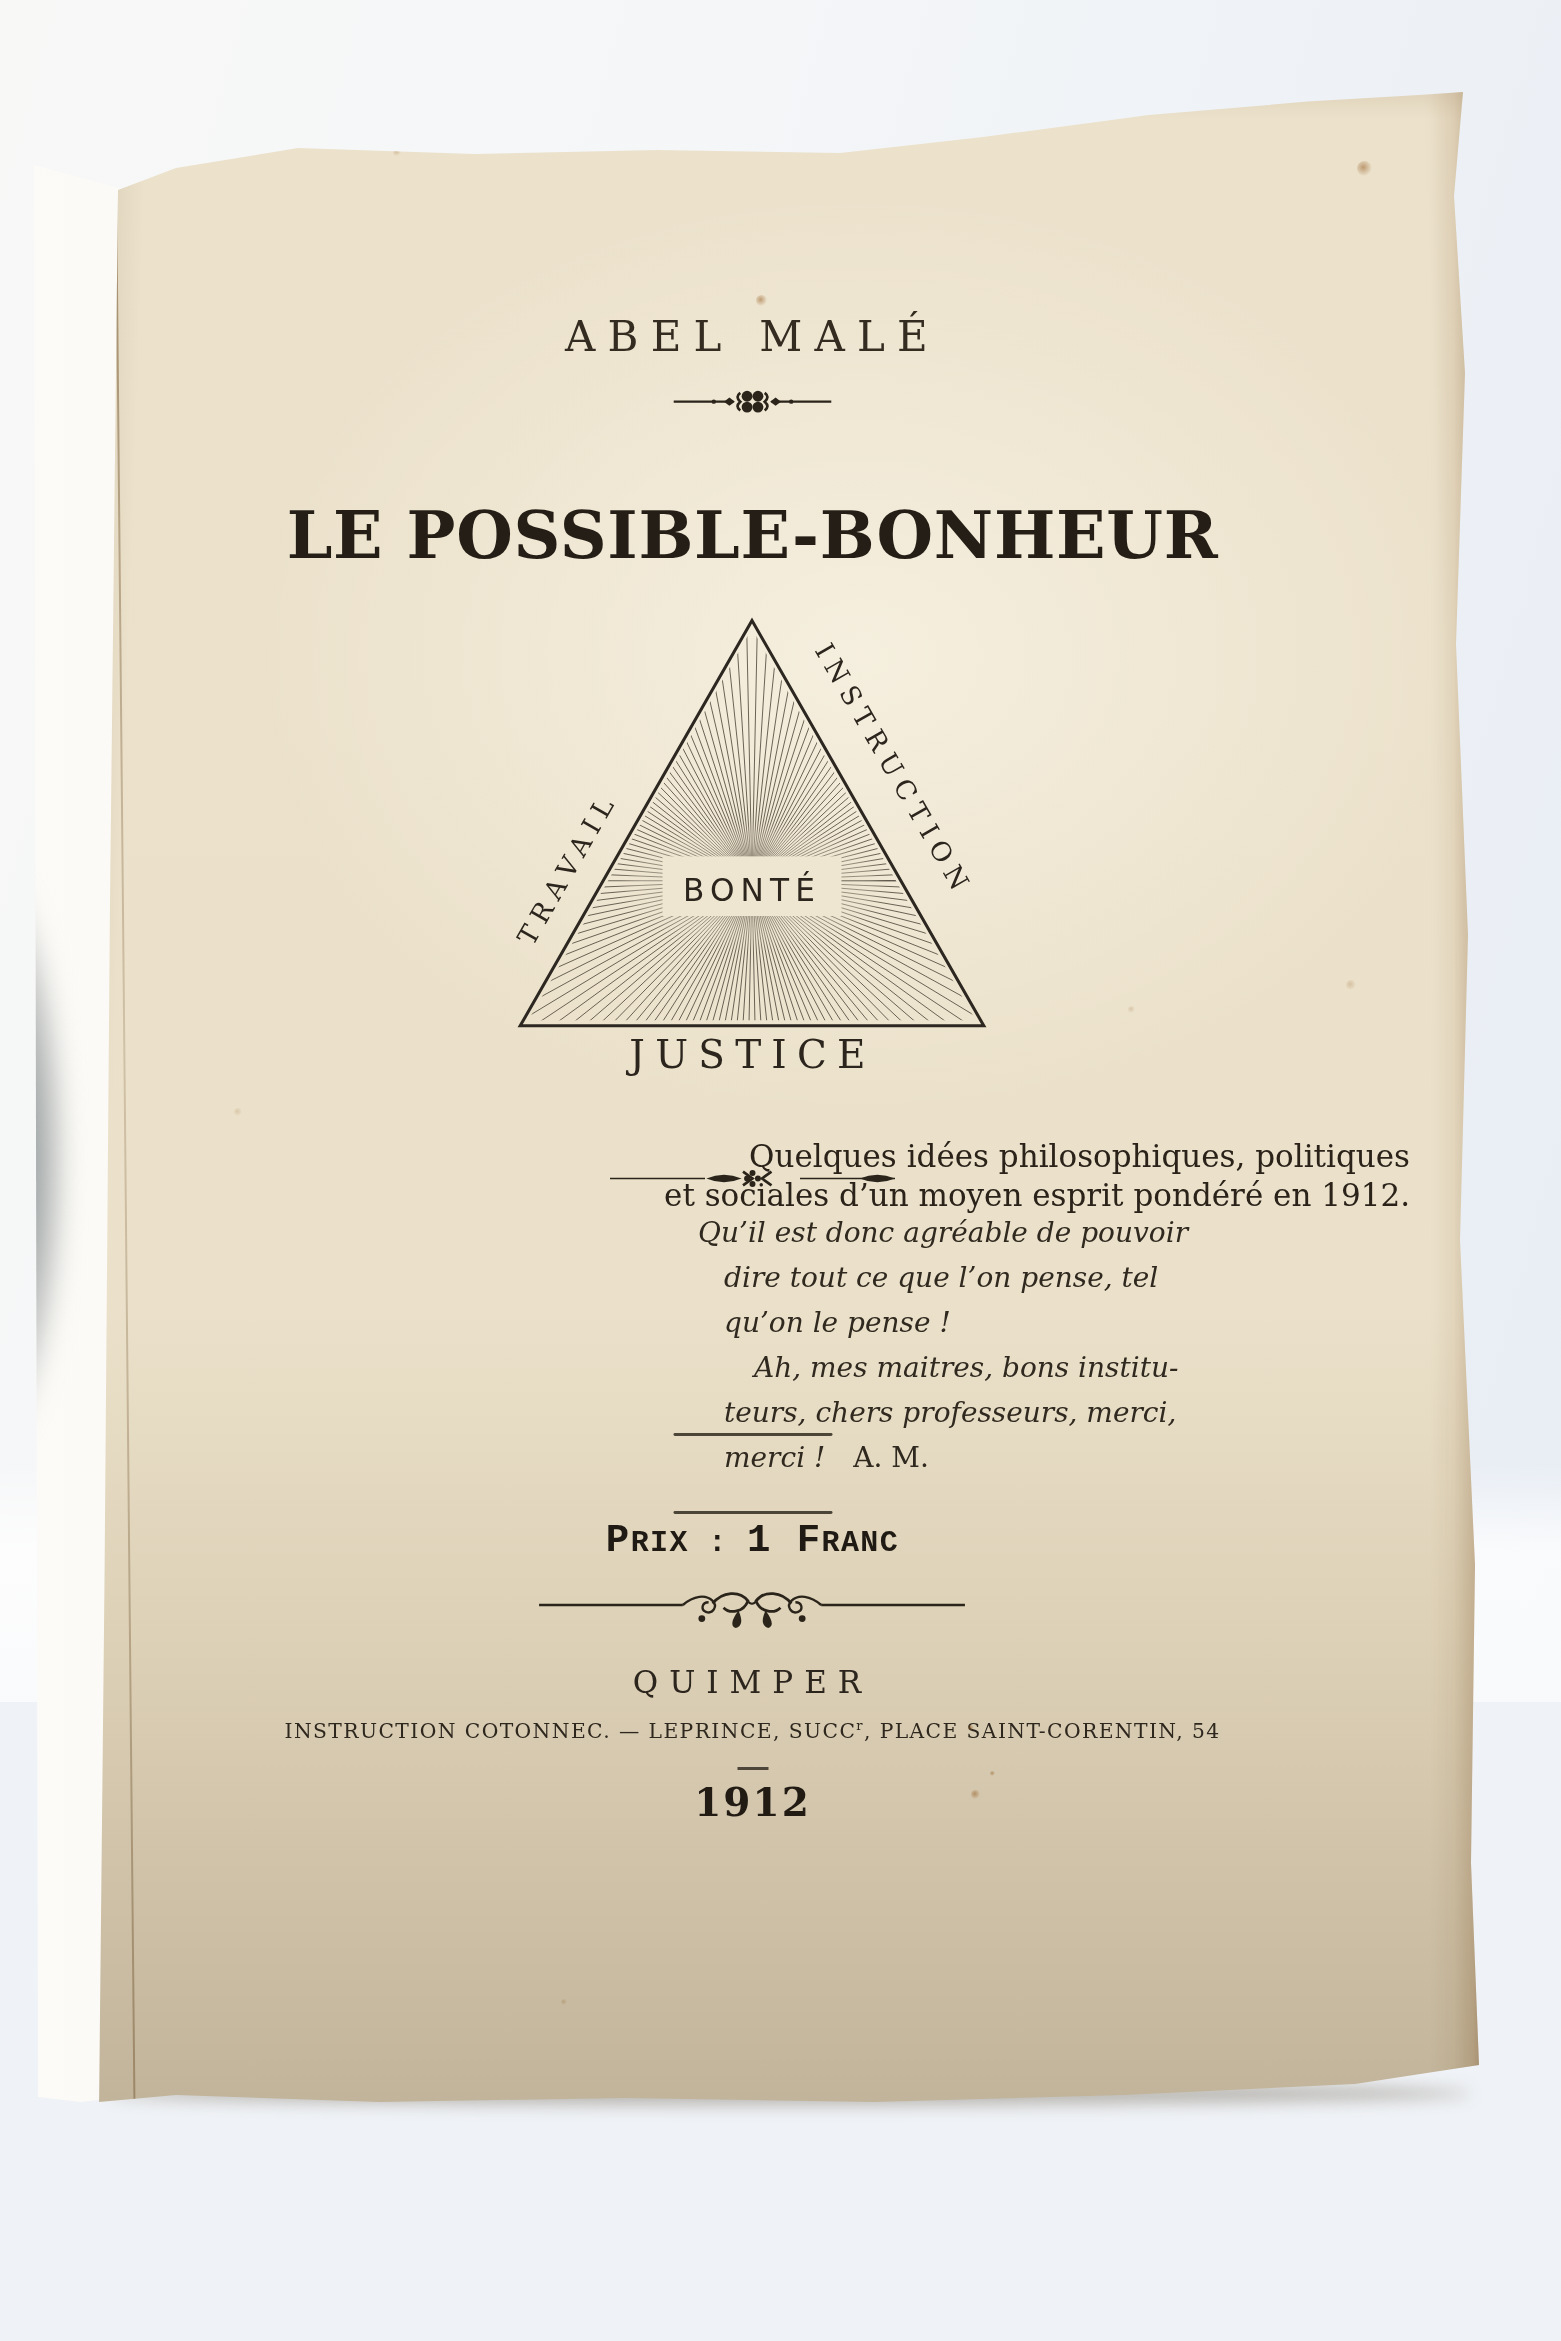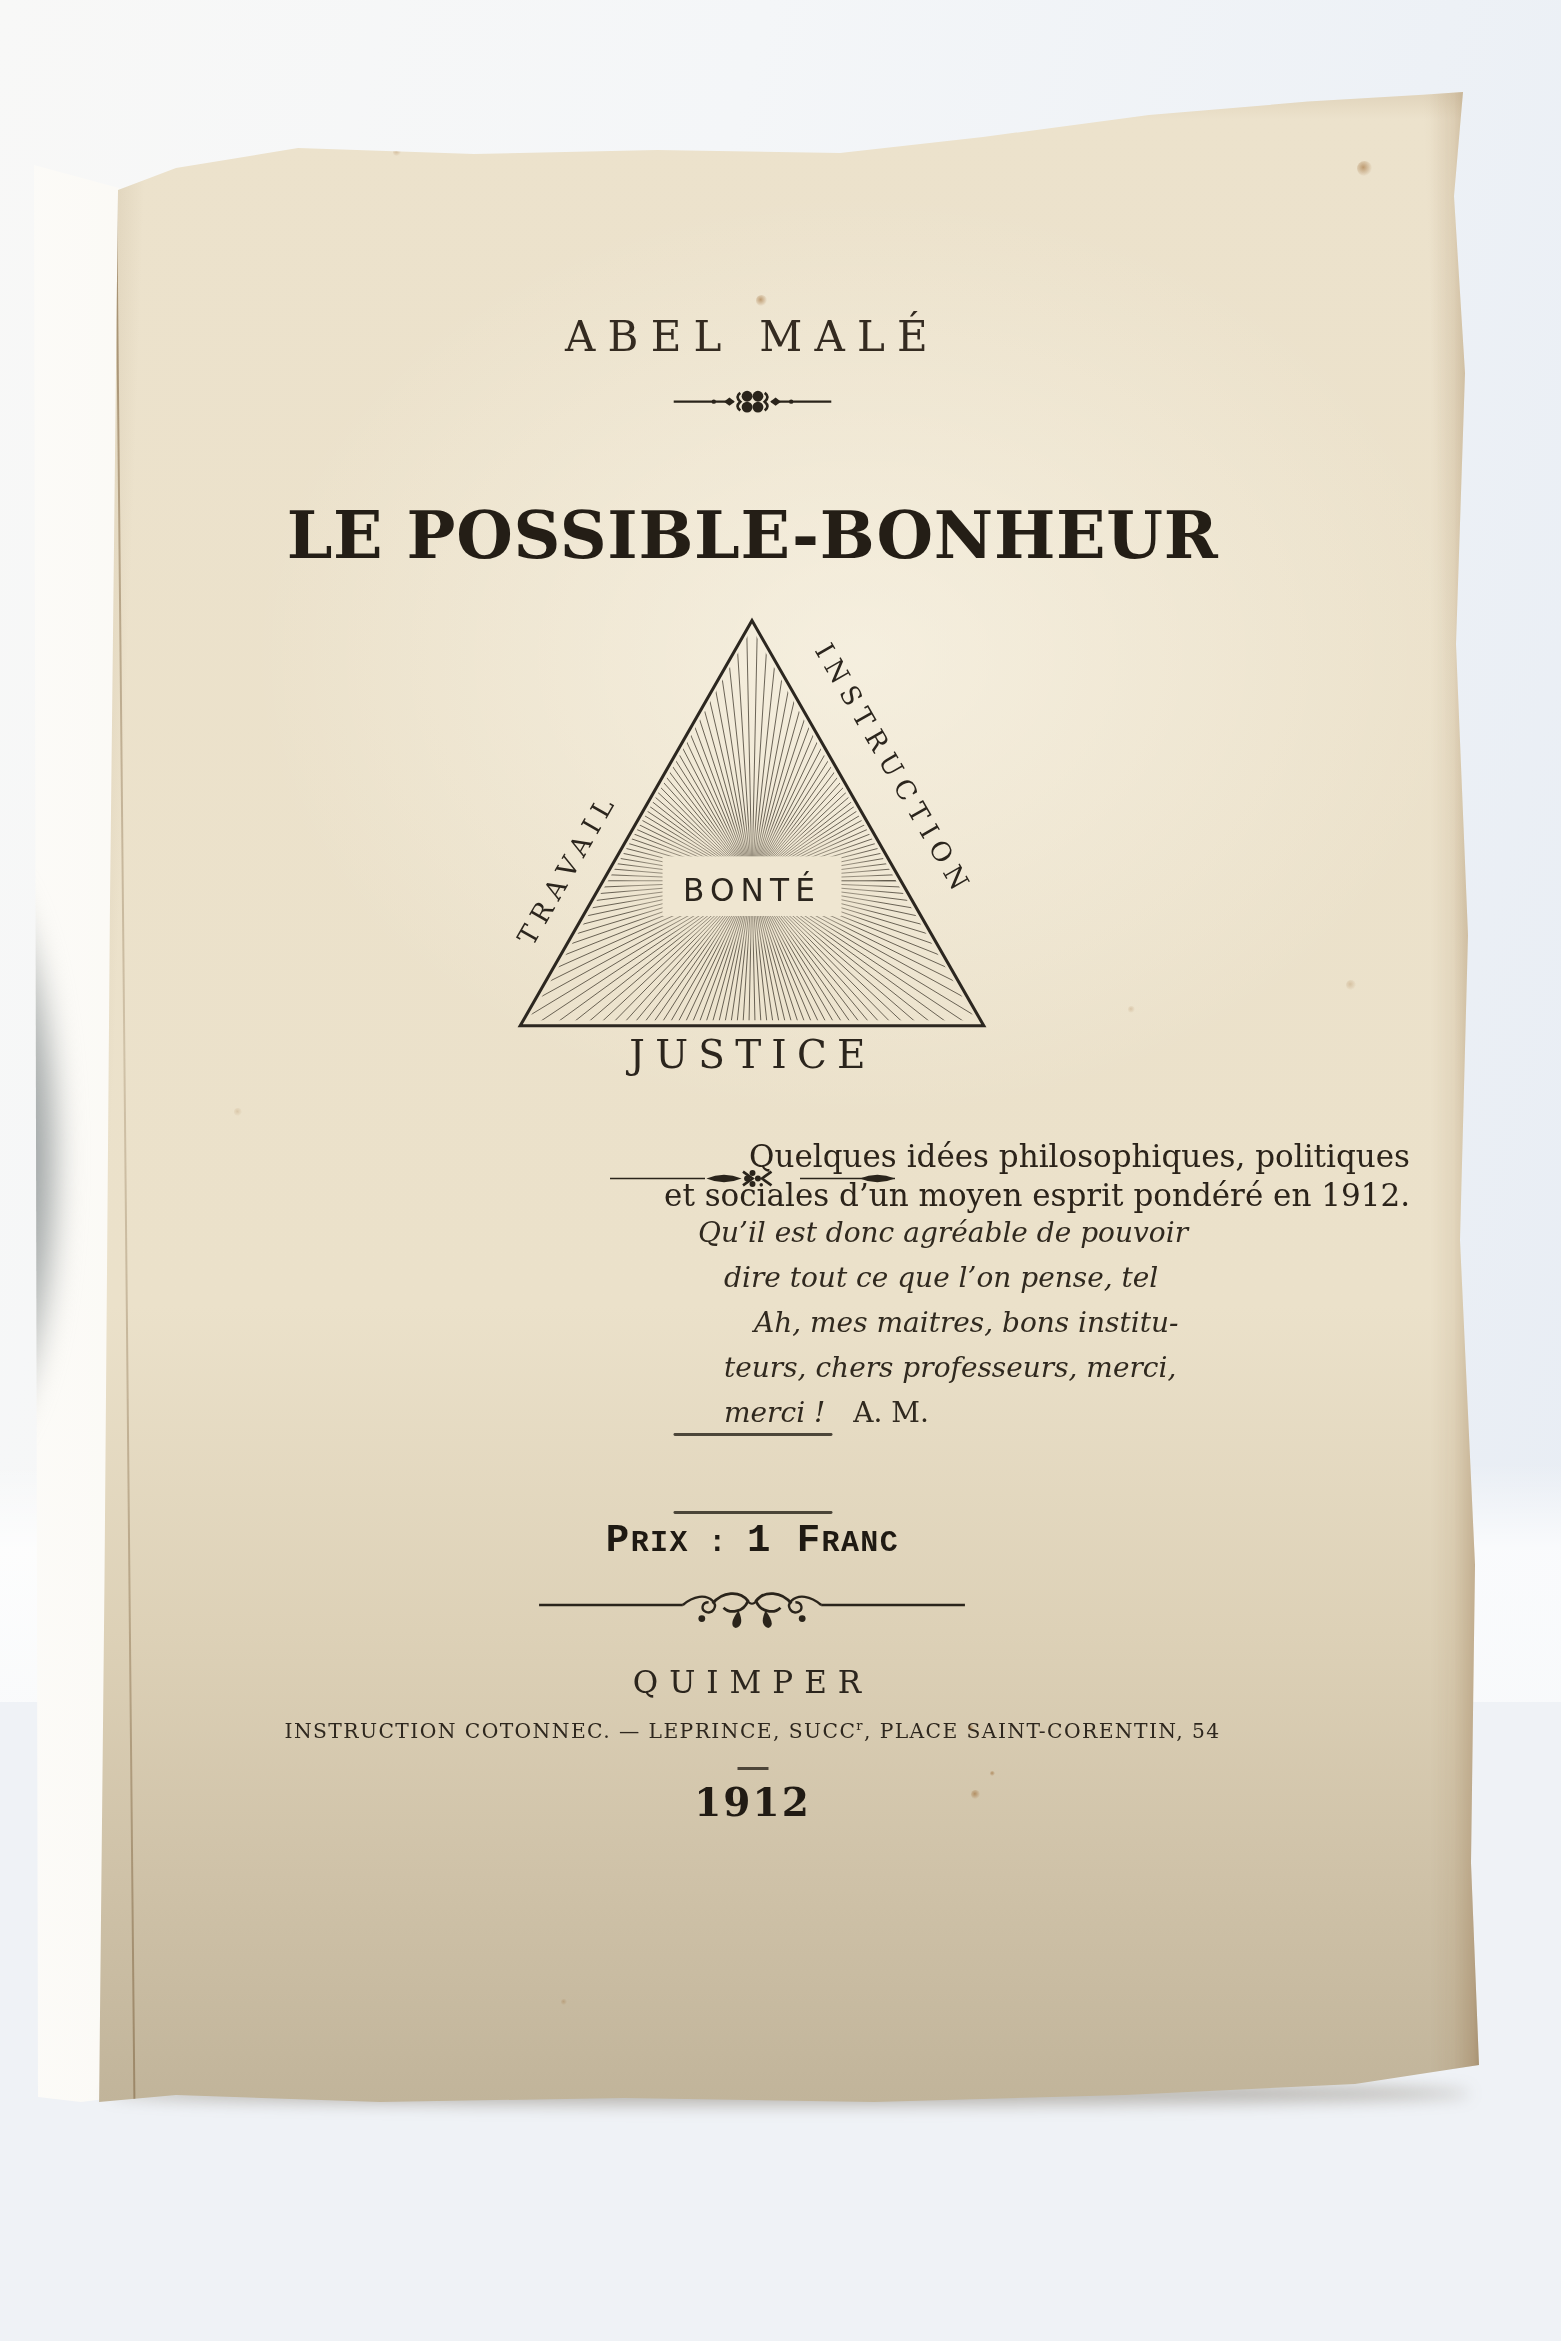--- a/index.html
+++ b/index.html
@@ -322,20 +322,21 @@
           <circle class="orn-fill" cx="210" cy="16" r="4.4"></circle>
           <circle class="orn-fill" cx="210" cy="32" r="4.4"></circle>
           <circle class="orn-fill" cx="202" cy="24" r="4.4"></circle>
           <circle class="orn-fill" cx="218" cy="24" r="4.4"></circle>
         </g>
       </svg>
 
       <div class="quote">
         <p class="q-first">Qu’il est donc agréable de pouvoir</p>
         <p>dire tout ce que l’on pense, tel</p>
+        <p>qu’on le pense !</p>
         <p class="q-indent">Ah, mes maitres, bons institu-</p>
         <p>teurs, chers professeurs, merci,</p>
         <p class="q-last">
           <span>merci !</span>
           <span class="q-attr">A. M.</span>
         </p>
       </div>
 
       <div class="rule rule1"></div>
 

